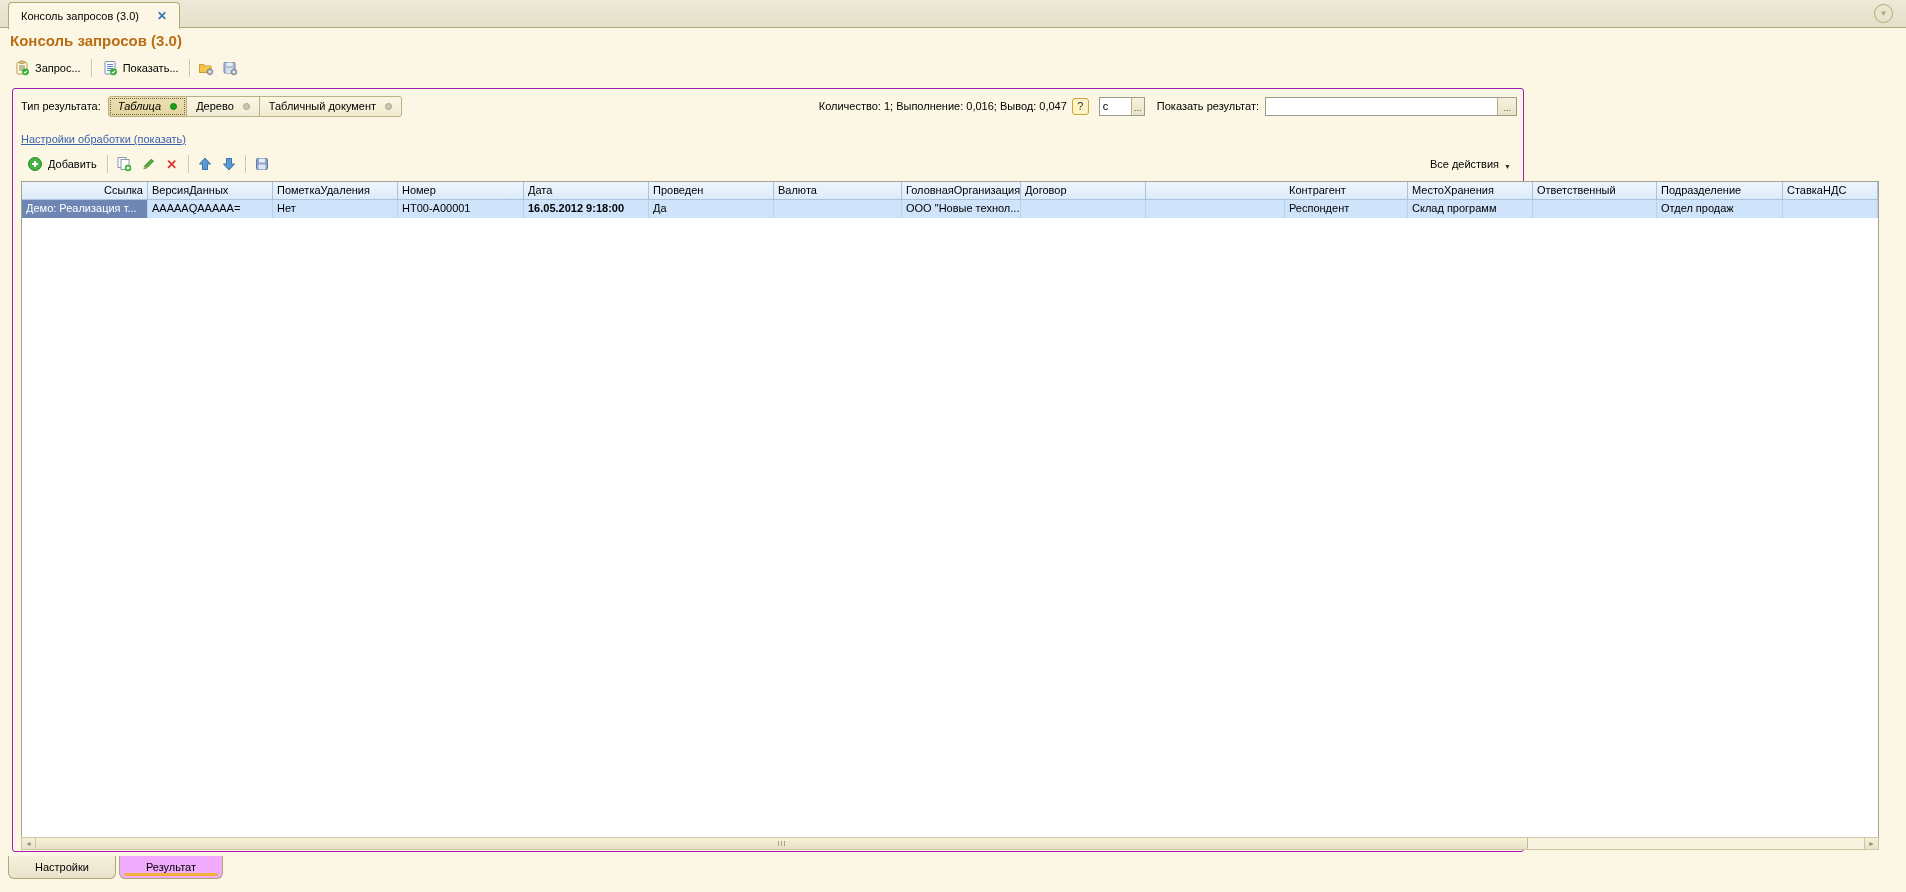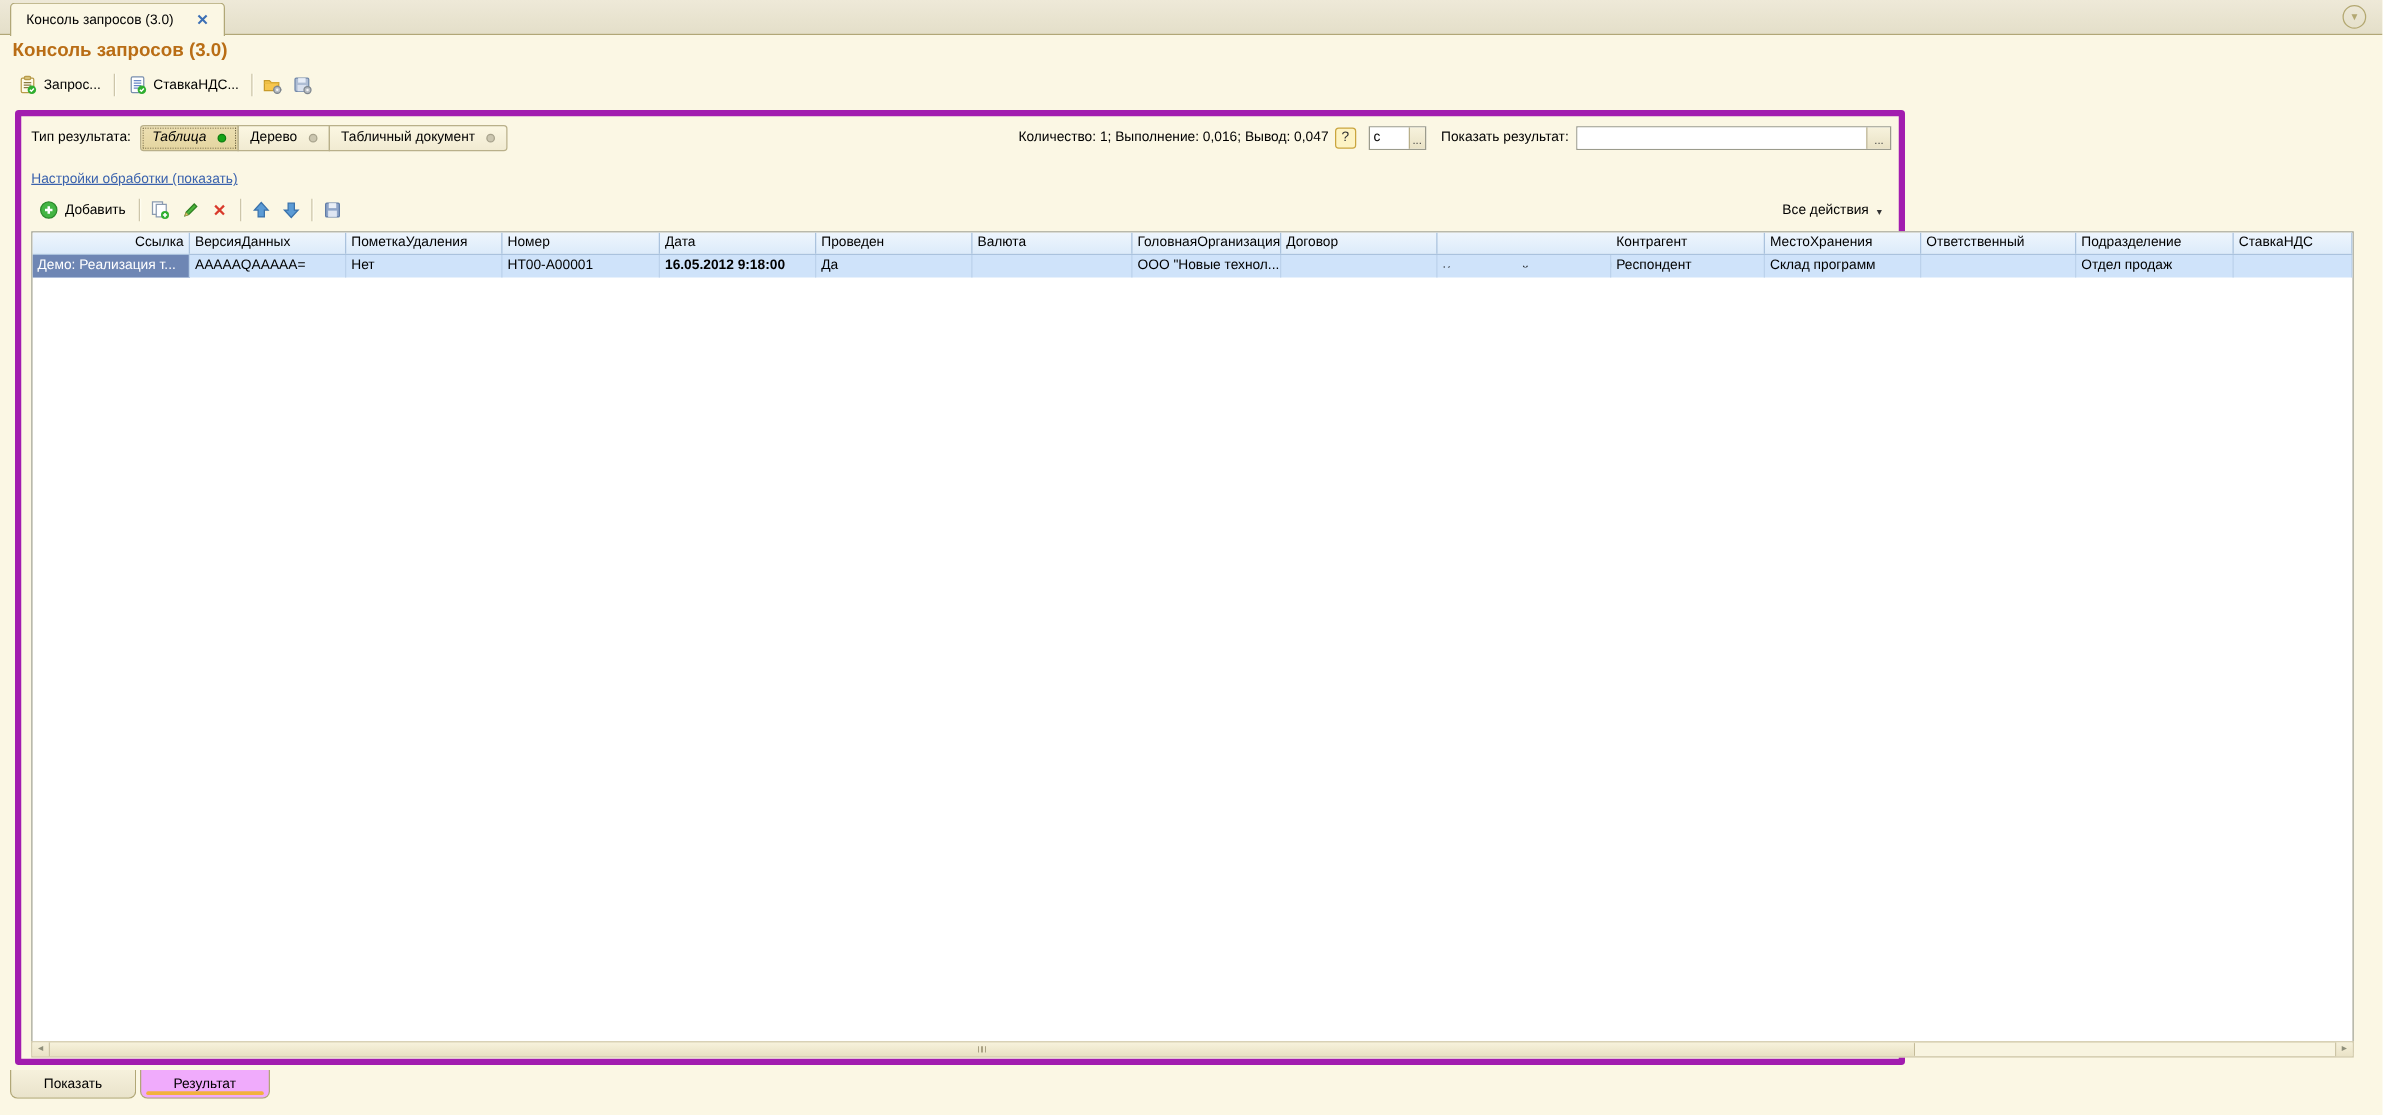--- a/index.html
+++ b/index.html
@@ -25,21 +25,21 @@
 
   
   .page-title { position:absolute; left:10px; top:32px; font-size:15px; font-weight:bold; color:#b96d15; }
   .toolbar1 { position:absolute; left:8px; top:56px; height:24px; display:flex; align-items:center; }
   .tbtn { display:flex; align-items:center; gap:5px; padding:2px 6px; border-radius:2px; }
   .ibtn { display:flex; align-items:center; justify-content:center; width:24px; height:22px; border-radius:2px; }
   .sep { width:1px; height:18px; background:#cdc6aa; box-shadow:1px 0 0 #fffdf0; margin:0 4px; }
 
   
   .panel { position:absolute; left:12px; top:88px; width:1512px; height:764px;
-    border:5px solid #a21caf; border-radius:3px; }
+    border:1px solid #a21caf; border-radius:3px; }
   .row1 { position:absolute; left:8px; right:6px; top:5px; height:24px; display:flex; align-items:center; }
   .lbl { white-space:nowrap; }
   .toggle-group { display:flex; margin-left:7px; }
   .toggle { height:21px; padding:0 9px; display:flex; align-items:center; gap:9px;
     border:1px solid #b9b08a; background:linear-gradient(#fbf7e2,#f1ebd2); margin-left:-1px; }
   .toggle:first-child { border-radius:3px 0 0 3px; margin-left:0; }
   .toggle:last-child { border-radius:0 3px 3px 0; }
   .toggle.selected { background:linear-gradient(#ecdfb2,#e4d5a0); outline:1px dotted #6e6445; outline-offset:-3px;font-style:italic; }
   .dot { width:7px; height:7px; border-radius:50%; background:#cbc6b0; border:1px solid #a7a28c; }
   .toggle.selected .dot { background:#17a317; border-color:#0e7c0e; }
@@ -120,21 +120,21 @@
     <span>Запрос...</span>
   </button>
   <div class="sep"></div>
   <button class="tbtn">
     <svg width="16" height="16" viewBox="0 0 16 16">
       <rect x="3" y="1.5" width="10" height="12.5" rx="1" fill="#ffffff" stroke="#7a8fae"></rect>
       <path d="M5 4.5h6M5 6.5h6M5 8.5h6M5 10.5h4" stroke="#6a87c8" stroke-width="1" fill="none"></path>
       <circle cx="11.5" cy="11.8" r="3.4" fill="#2fae2f"></circle>
       <path d="M9.9 11.8l1.2 1.2 2-2.2" stroke="#fff" stroke-width="1.2" fill="none"></path>
     </svg>
-    <span>СтавкаНДС...</span>
+    <span>Показать...</span>
   </button>
   <div class="sep"></div>
   <button class="ibtn">
     <svg width="16" height="16" viewBox="0 0 16 16">
       <path d="M1.5 4.5h4l1.5 1.5h6v6.5h-11.5z" fill="#f6c64e" stroke="#c89b2a"></path>
       <path d="M1.5 6.5h11.5" stroke="#e7b93e"></path>
       <circle cx="11.8" cy="11.8" r="2.8" fill="#b7bdc4" stroke="#7e868e"></circle>
       <circle cx="11.8" cy="11.8" r="1" fill="#f4f4f4"></circle>
       <path d="M11.8 8.4v1M11.8 14.2v1M8.4 11.8h1M14.2 11.8h1" stroke="#7e868e"></path>
     </svg>
@@ -284,18 +284,18 @@
   <div class="hscroll">
     <div class="sarrow">◄</div>
     <div class="hthumb"></div>
     <div class="htrack"></div>
     <div class="sarrow right">►</div>
   </div>
 </div>
 
 <div class="btabs">
   <div class="btab">
-    <span>Показать</span>
+    <span>Настройки</span>
   </div>
   <div class="btab active">
     <span>Результат</span>
   </div>
 </div>
 
 </body></html>

